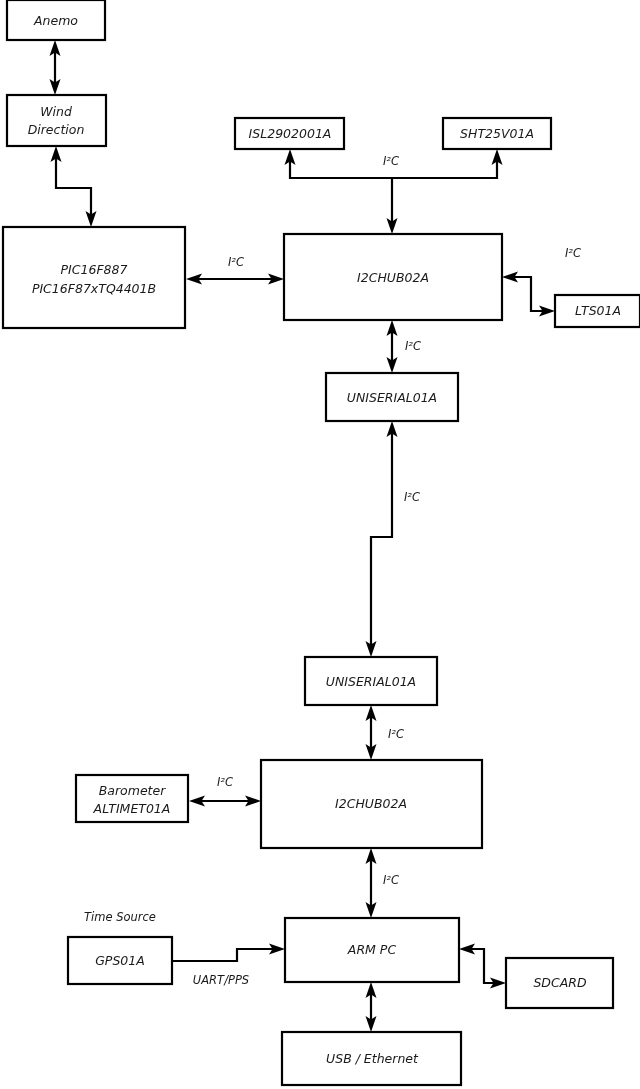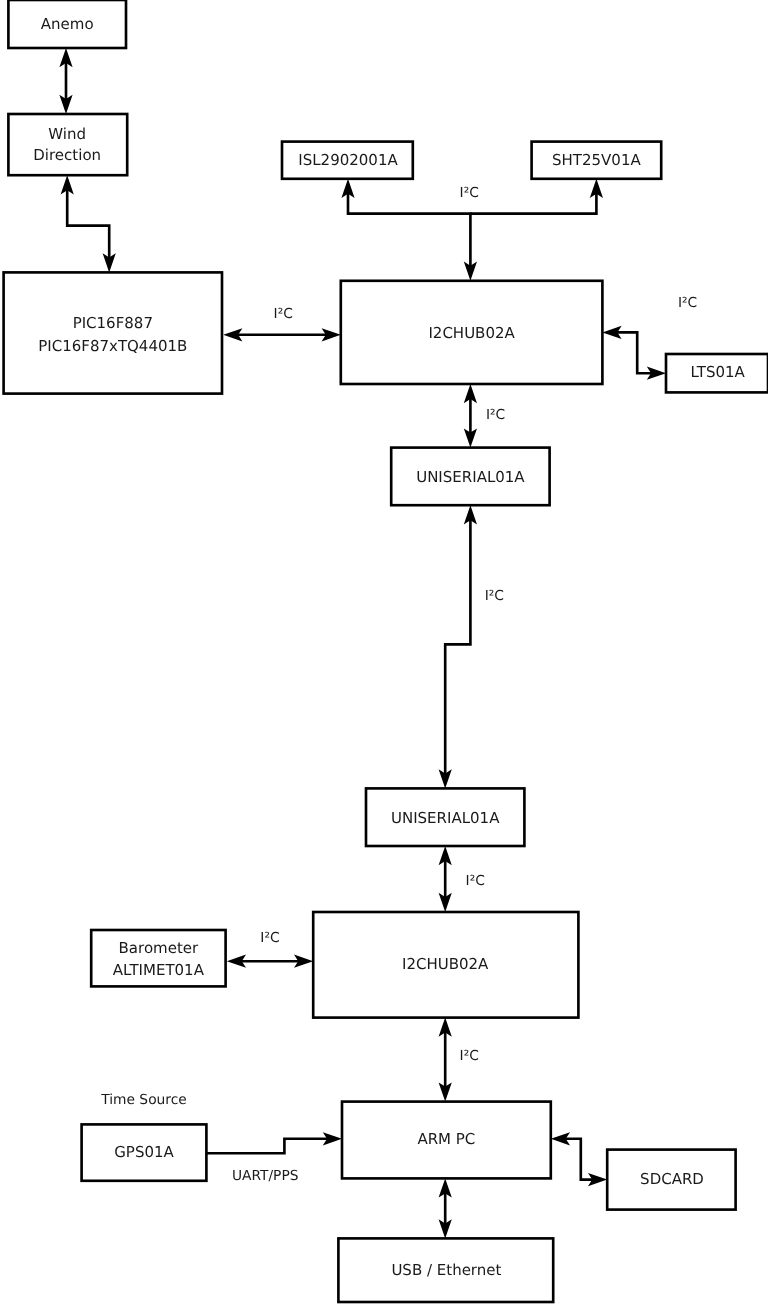--- a/index.html
+++ b/index.html
@@ -11,20 +11,21 @@
     width: 640px;
     height: 1089px;
     font-family: "DejaVu Sans", sans-serif;
     overflow: hidden;
   }
   #diagram-root {
     position: relative;
     width: 640px;
     height: 903px;
     background: #ffffff;
+    font-style: italic;
   }
   svg.diagram-canvas {
     position: absolute;
     left: 0;
     top: 0;
     width: 640px;
     height: 1089px;
     display: block;
   }
   .node-box {

